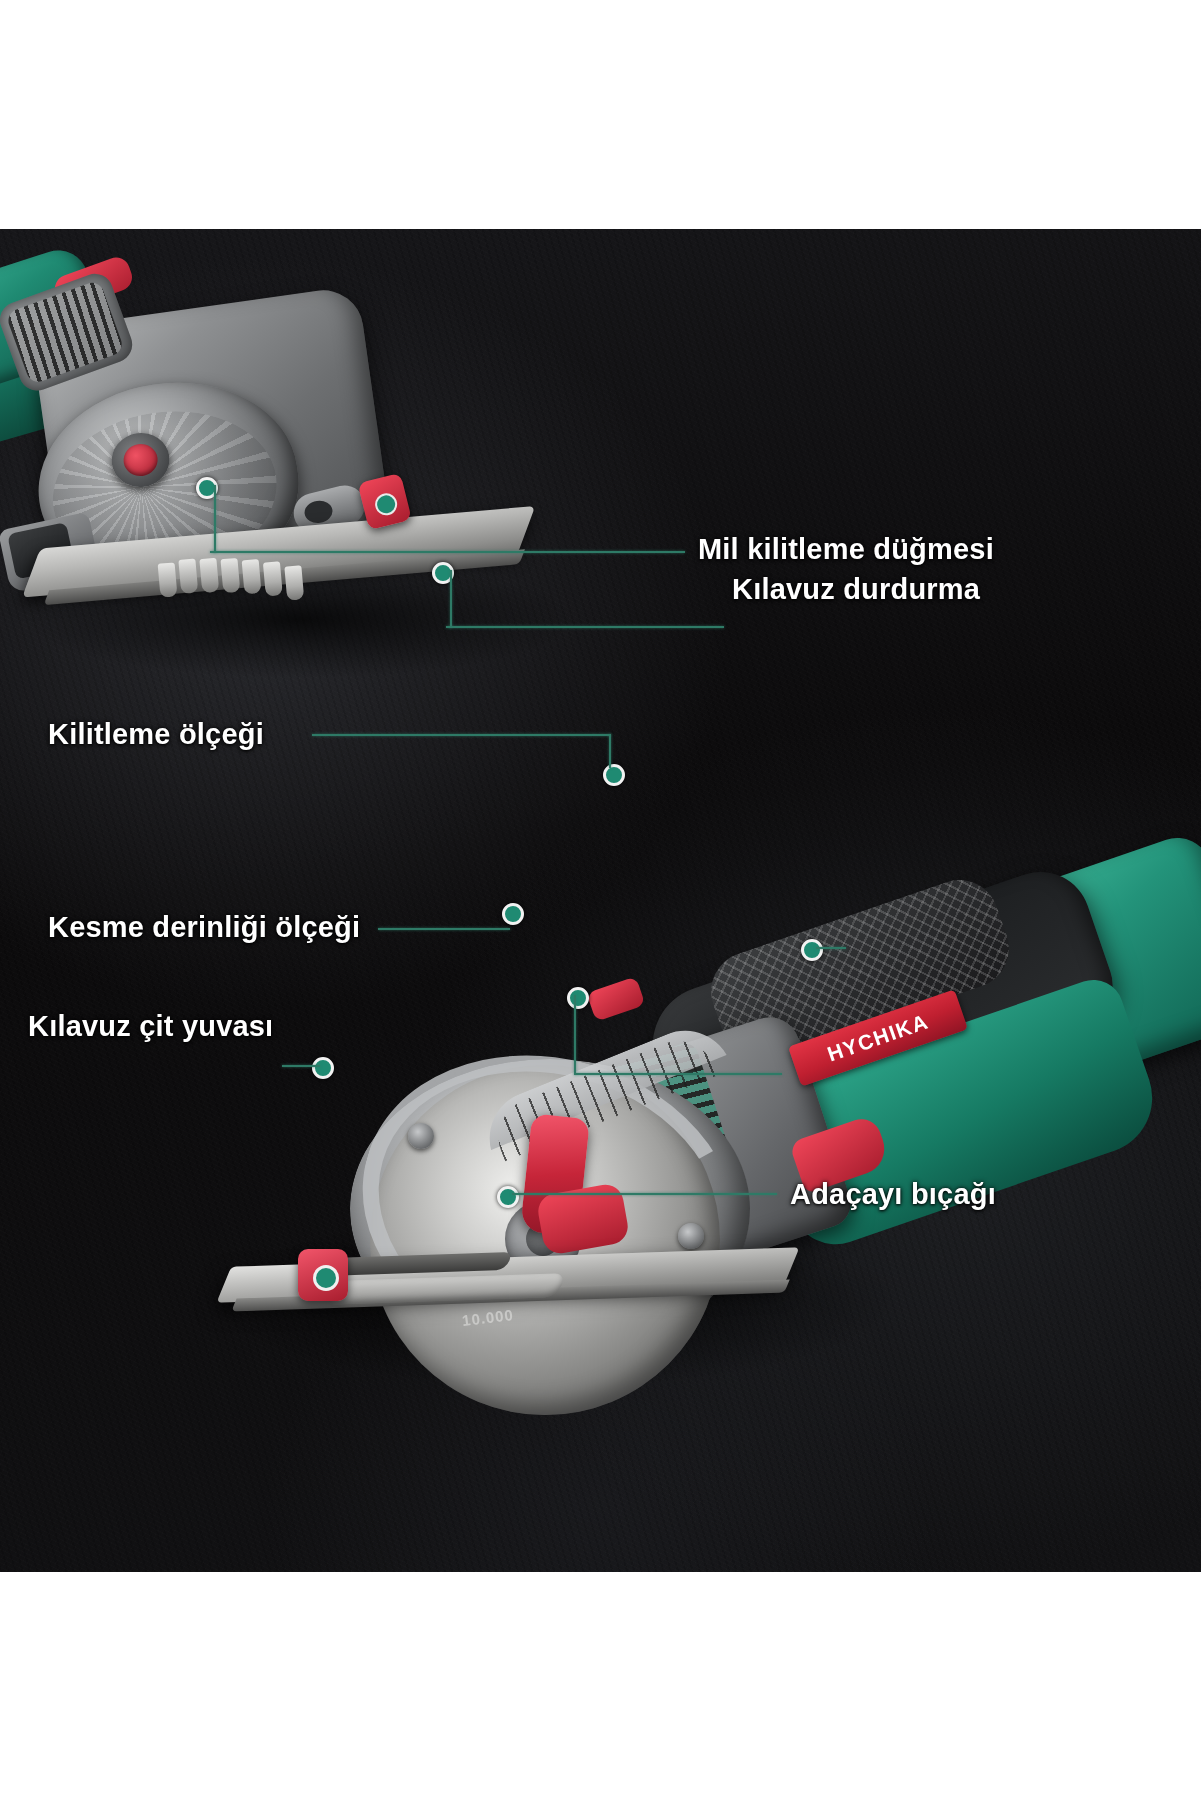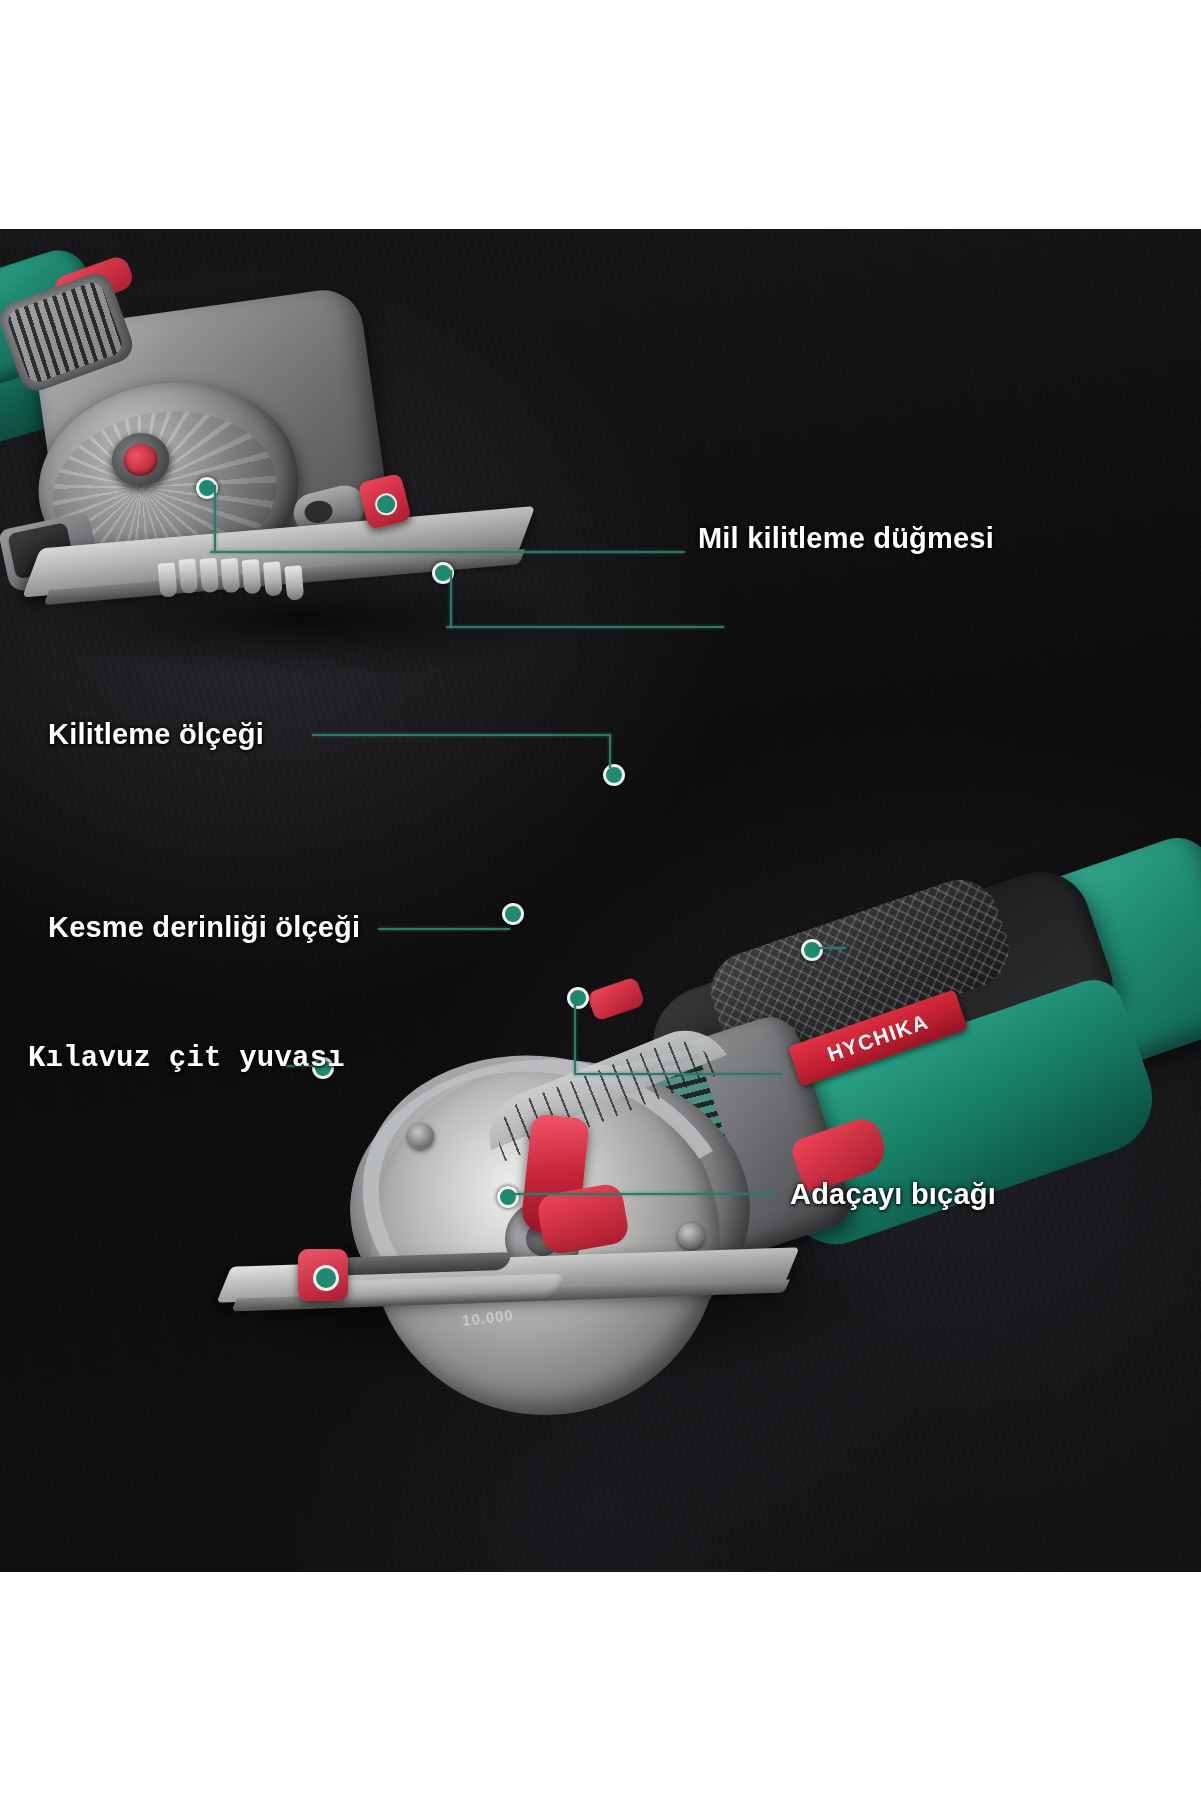--- a/index.html
+++ b/index.html
@@ -584,40 +584,41 @@
       <div class="s2-foot-rail"></div>
       <div class="s2-slot"></div>
       <div class="s2-fence-knob"></div>
       <div class="s2-fence-dot"></div>
       <div class="s2-mark">10.000</div>
     </div>
 
     <div class="dot" style="left:196px; top:248px;"></div>
     <div class="leader" style="left:210px; top:322px; width:475px;"></div>
     <div class="leader v" style="left:214px; top:256px; height:68px;"></div>
-    <div class="label" style="left:698px; top:292px;">Mil kilitleme düğmesi</div>
+    <div class="label" style="left:698px; top:303px;">Mil kilitleme düğmesi</div>
 
     <div class="dot" style="left:432px; top:333px;"></div>
     <div class="leader" style="left:446px; top:397px; width:278px;"></div>
     <div class="leader v" style="left:450px; top:341px; height:58px;"></div>
     <div class="label" style="left:732px; top:308px;">
+      <div>Kılavuz durdurma</div>
     </div>
 
     <div class="dot" style="left:603px; top:535px;"></div>
     <div class="leader" style="left:312px; top:505px; width:299px;"></div>
     <div class="leader v" style="left:609px; top:505px; height:34px;"></div>
     <div class="label" style="left:48px; top:488px;">Kilitleme ölçeği</div>
 
     <div class="dot" style="left:502px; top:674px;"></div>
     <div class="leader" style="left:378px; top:699px; width:132px;"></div>
     <div class="label" style="left:48px; top:681px;">Kesme derinliği ölçeği</div>
 
     <div class="dot" style="left:312px; top:828px;"></div>
     <div class="leader" style="left:282px; top:836px; width:38px;"></div>
-    <div class="label" style="left:28px; top:812px;font-family:Liberation Mono, monospace;">Kılavuz çit yuvası</div>
+    <div class="label" style="left:28px; top:780px;">Kılavuz çit yuvası</div>
 
     <div class="dot" style="left:801px; top:710px;"></div>
     <div class="leader" style="left:816px; top:718px; width:30px;"></div>
 
     <div class="dot" style="left:567px; top:758px;"></div>
     <div class="leader" style="left:575px; top:844px; width:207px;"></div>
     <div class="leader v" style="left:574px; top:766px; height:80px;"></div>
 
     <div class="dot" style="left:497px; top:957px;"></div>
     <div class="leader" style="left:512px; top:964px; width:265px;"></div>

